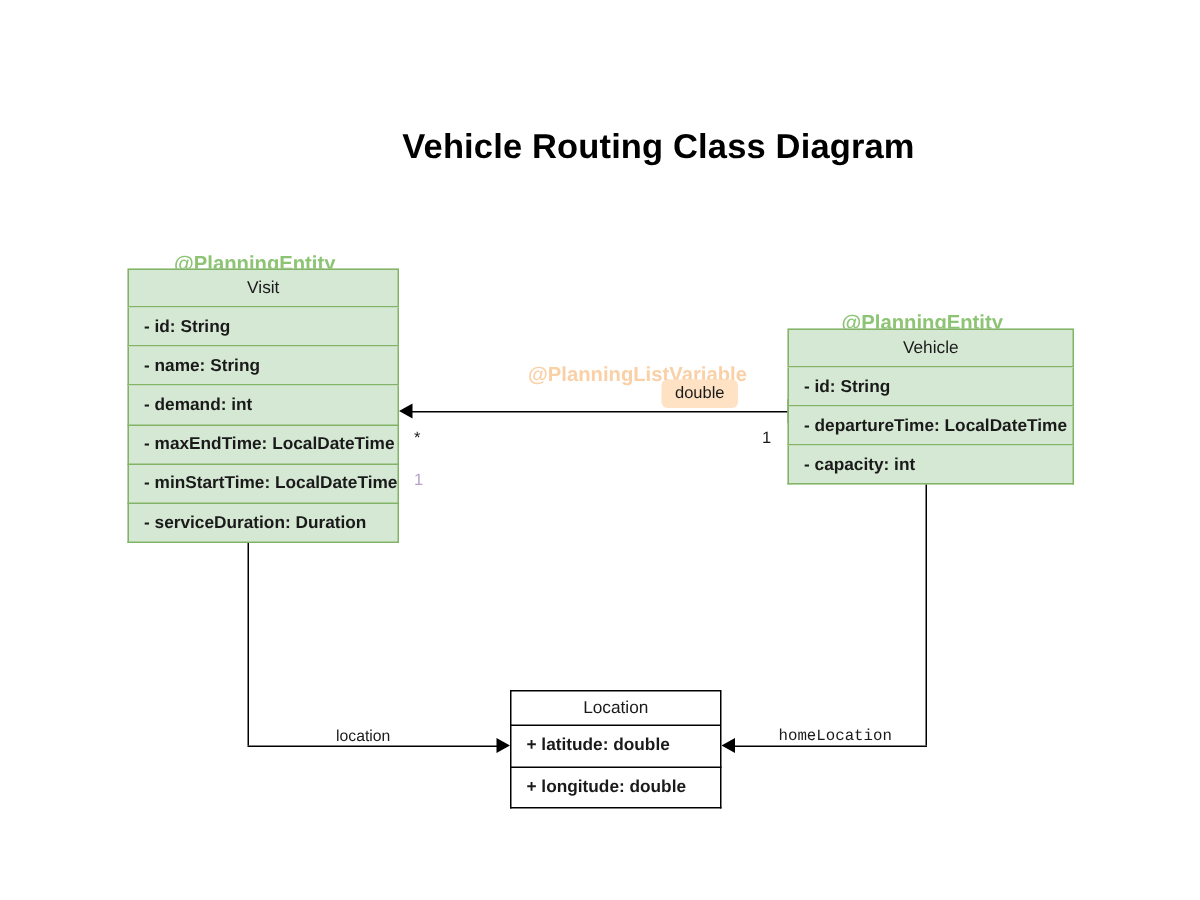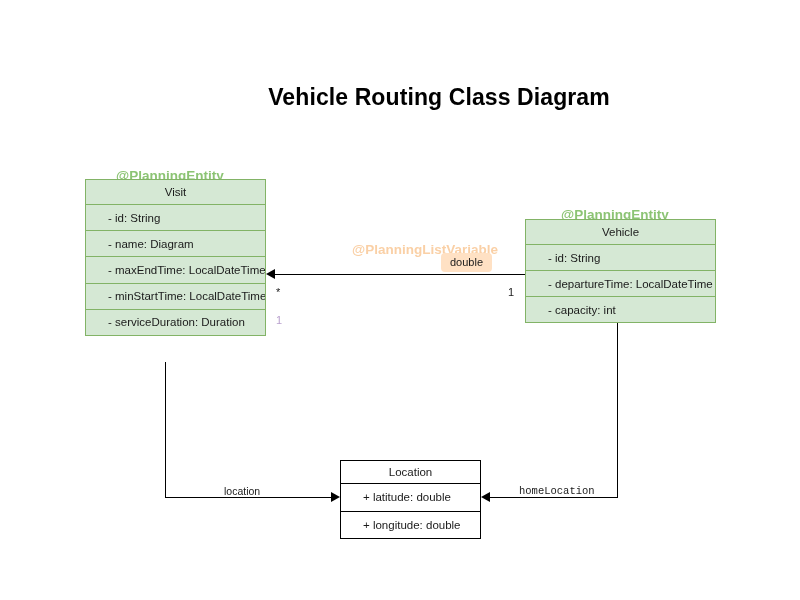--- a/index.html
+++ b/index.html
@@ -58,21 +58,22 @@
     font-size: 11.5px;
     color: #1a1a1a;
     white-space: nowrap;
     overflow: hidden;
   }
   .uml-class .uml-header {
     justify-content: center;
   }
   .uml-class .uml-row {
     justify-content: flex-start;
-    padding-left: 22px;
+    padding-left: 10px;
+    font-weight: bold;
   }
 
   
   .uml-class.entity .uml-header,
   .uml-class.entity .uml-row {
     background: #d5e8d4;
     border: 1px solid #82b366;
     border-top-width: 0;
   }
   .uml-class.entity .uml-header {
@@ -181,21 +182,22 @@
   <div class="edge-label" style="left:224px; top:485px;">location</div>
 
   <div class="edge-v" style="left:617px; top:322px; height:175px;"></div>
   <div class="edge-h" style="left:489px; top:496.5px; width:129.4px;"></div>
   <div class="arrow left" style="left:481px; top:492px;"></div>
   <div class="edge-label" style="left:519px; top:485px;font-family:Liberation Mono, monospace;">homeLocation</div>
 
   <div class="uml-class entity" id="class-visit">
     <div class="uml-header">Visit</div>
     <div class="uml-row">- id: String</div>
-    <div class="uml-row">- name: Diagram</div>
+    <div class="uml-row">- name: String</div>
+    <div class="uml-row">- demand: int</div>
     <div class="uml-row">- maxEndTime: LocalDateTime</div>
     <div class="uml-row">- minStartTime: LocalDateTime</div>
     <div class="uml-row">- serviceDuration: Duration</div>
   </div>
 
   <div class="uml-class entity" id="class-vehicle">
     <div class="uml-header">Vehicle</div>
     <div class="uml-row">- id: String</div>
     <div class="uml-row">- departureTime: LocalDateTime</div>
     <div class="uml-row">- capacity: int</div>

